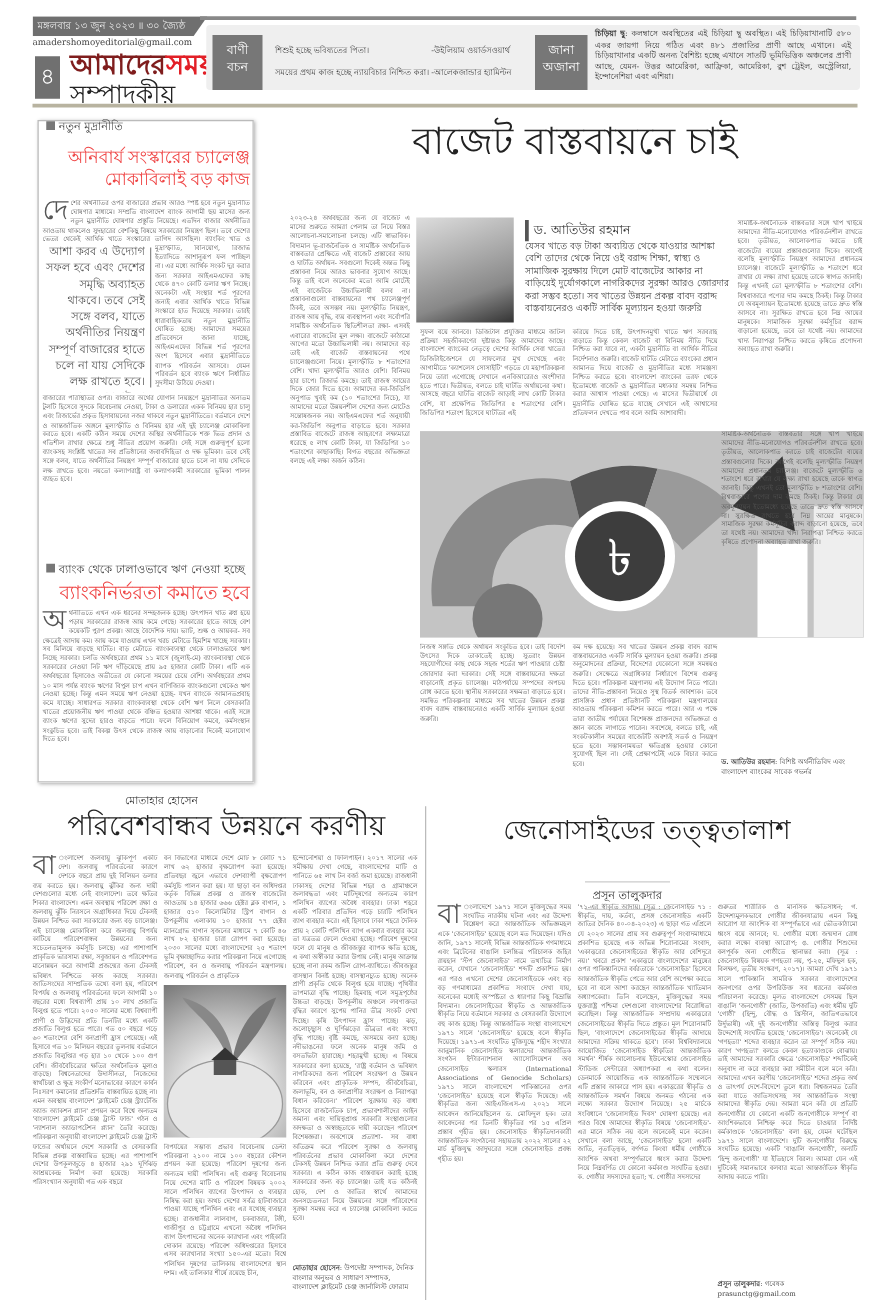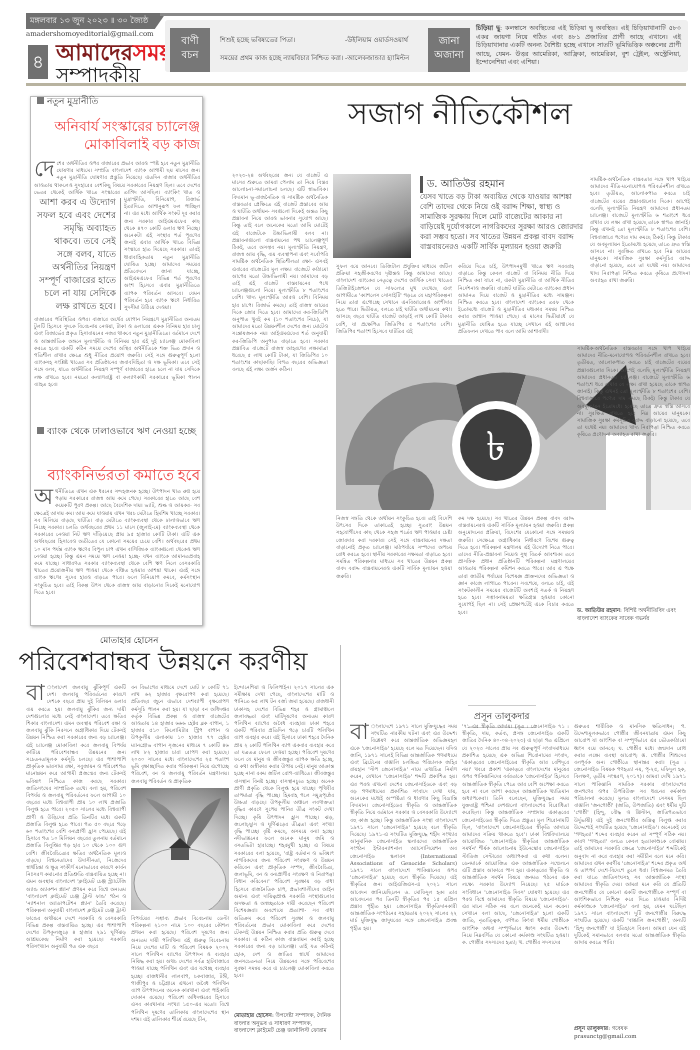--- a/index.html
+++ b/index.html
@@ -75,26 +75,26 @@
 <div class="abs hrule"></div>
 
 <div class="abs leftbox"></div>
 <div class="abs kicker" style="left:37px;top:94px"><span class="sq"></span><span>নতুন মুদ্রানীতি</span></div>
 <div class="abs lhead" style="left:34px;top:118px;width:166px">অনিবার্য সংস্কারের চ্যালেঞ্জ মোকাবিলাই বড় কাজ</div>
 <div class="abs body" style="left:34px;top:160px;width:166px;height:35px"><span class="drop">দে</span><span>শের অর্থনীতির ওপর বাজারের প্রভাব আরও স্পষ্ট হবে নতুন মুদ্রানীতি ঘোষণার মাধ্যমে। সম্প্রতি বাংলাদেশ ব্যাংক আগামী ছয় মাসের জন্য নতুন মুদ্রানীতি ঘোষণার প্রস্তুতি নিয়েছে। এতদিন বাজার অর্থনীতির আওতায় থাকলেও সুদহারের বেশকিছু বিষয়ে সরকারের নিয়ন্ত্রণ ছিল। তবে দেশের ভেতর থেকেই আর্থিক খাতে সংস্কারের তাগিদ আসছিল। ব্যাংকিং খাত ও মুদ্রাব্যবস্থা সংস্কার অনিবার্য ছিল স্পষ্ট। দায়বদ্ধতা বাড়াতে নিয়েছে সরকার</span></div>
 <div class="abs pull" style="left:36px;top:196px;width:80px;height:118px;overflow:hidden">আশা করব এ উদ্যোগ সফল হবে এবং দেশের সমৃদ্ধি অব্যাহত থাকবে। তবে সেই সঙ্গে বলব, যাতে অর্থনীতির নিয়ন্ত্রণ সম্পূর্ণ বাজারের হাতে চলে না যায় সেদিকে লক্ষ রাখতে হবে। নয়তো কল্যাণরাষ্ট্র বা কল্যাণকামী সরকারের ভূমিকা পালন ব্যাহত হবে</div>
 <div class="abs vsep" style="left:120px;top:198px;height:112px;background:#888"></div>
 <div class="abs body" style="left:124px;top:196px;width:76px;height:118px">মুদ্রাস্ফীতি, বিনিয়োগ, রিজার্ভ ইত্যাদিতে আশানুরূপ ফল পাচ্ছিল না। এর মধ্যে আর্থিক সংকট দূর করার জন্য সরকার আইএমএফের কাছ থেকে ৪৭০ কোটি ডলার ঋণ নিচ্ছে। অনেকটা এই সংস্থার শর্ত পূরণের জন্যই এবার আর্থিক খাতে বিভিন্ন সংস্কারে হাত দিয়েছে সরকার। তারই ধারাবাহিকতায় নতুন মুদ্রানীতি ঘোষিত হচ্ছে। আমাদের সময়ের প্রতিবেদনে জানা যাচ্ছে, আইএমএফের বিভিন্ন শর্ত পূরণের অংশ হিসেবে এবার মুদ্রানীতিতে ব্যাপক পরিবর্তন আসবে। যেমন পরিবর্তন হবে ব্যাংক ঋণে নির্ধারিত সুদসীমা উঠিয়ে দেওয়া।</div>
 <div class="abs body" style="left:34px;top:316px;width:166px;height:124px">বাজারের পরিস্থিতির ওপর। বাজারে অর্থের যোগান নিয়ন্ত্রণে মুদ্রানীতির অন্যতম টুলটি হিসেবে সুদকে বিবেচনায় নেওয়া, টাকা ও ডলারের একক বিনিময় হার চালু এবং রিজার্ভের প্রকৃত হিসাবায়নের নজর থাকবে নতুন মুদ্রানীতিতে। বর্তমানে দেশে ও আন্তর্জাতিক অঙ্গনে মূল্যস্ফীতি ও বিনিময় হার এই দুই চ্যালেঞ্জ মোকাবিলা করতে হবে। একটি কঠিন সময়ে দেশের অস্থির অর্থনীতিকে শক্ত ভিত প্রদান ও গতিশীল রাখার ক্ষেত্রে শুধু নীতির প্রয়োগ জরুরি। সেই সঙ্গে গুরুত্বপূর্ণ হলো ব্যাংকসহ সংশ্লিষ্ট খাতের সব প্রতিষ্ঠানের জবাবদিহিতা ও দক্ষ ভূমিকা। তবে সেই সঙ্গে বলব, যাতে অর্থনীতির নিয়ন্ত্রণ সম্পূর্ণ বাজারের হাতে চলে না যায় সেদিকে লক্ষ রাখতে হবে। নয়তো কল্যাণরাষ্ট্র বা কল্যাণকামী সরকারের ভূমিকা পালন ব্যাহত হবে।</div>
-<div class="abs kicker" style="left:37px;top:424px;font-size:9px"><span class="sq"></span><span>ব্যাংক থেকে ঢালাওভাবে ঋণ নেওয়া হচ্ছে</span></div>
+<div class="abs kicker" style="left:37px;top:448px;font-size:9px"><span class="sq"></span><span>ব্যাংক থেকে ঢালাওভাবে ঋণ নেওয়া হচ্ছে</span></div>
 <div class="abs lhead" style="left:34px;top:466px;width:166px;font-size:15px">ব্যাংকনির্ভরতা কমাতে হবে</div>
 <div class="abs body" style="left:34px;top:488px;width:166px;height:134px"><span class="drop">অ</span><span>র্থনীতিতে এখন এক ধরনের সন্দহজনক হচ্ছে। উৎপাদন খাত রুগ্ন হয়ে পড়ায় সরকারের রাজস্ব আয় কমে গেছে। সরকারের হাতে আছে বেশ কয়েকটি পুরণ প্রকল্প। আছে বৈদেশিক দায়। ভ্যাট, শুল্ক ও আয়কর- সব ক্ষেত্রেই আদায় কম। আয় কমে যাওয়ায় এখন খরচ মেটাতে হিমশিম খাচ্ছে সরকার। সব মিলিয়ে বাড়ছে ঘাটতি। বাড় মেটাতে ব্যাংকব্যবস্থা থেকে ঢালাওভাবে ঋণ নিচ্ছে সরকার। চলতি অর্থবছরের প্রথম ১১ মাসে (জুলাই-মে) ব্যাংকব্যবস্থা থেকে সরকারের নেওয়া নিট ঋণ দাঁড়িয়েছে প্রায় ৯৫ হাজার কোটি টাকা। এটি এক অর্থবছরের হিসাবেও অতীতের যে কোনো সময়ের চেয়ে বেশি। অর্থবছরের প্রথম ১০ মাস পর্যন্ত ব্যাংক ঋণের বিপুল চাপ এখন বাণিজ্যিক ব্যাংকগুলো থেকেও ঋণ নেওয়া হচ্ছে। কিন্তু এমন সময়ে ঋণ নেওয়া হচ্ছে- যখন ব্যাংকে আমানতপ্রবাহ কমে যাচ্ছে। সাধারণত সরকার ব্যাংকব্যবস্থা থেকে বেশি ঋণ নিলে বেসরকারি খাতের প্রয়োজনীয় ঋণ পাওয়া থেকে বঞ্চিত হওয়ার আশঙ্কা থাকে। এরই সঙ্গে ব্যাংক ঋণের সুদের হারও বাড়তে পারে। ফলে বিনিয়োগ কমবে, কর্মসংস্থান সংকুচিত হবে। তাই বিকল্প উৎস থেকে রাজস্ব আয় বাড়ানোর দিকেই মনোযোগ দিতে হবে।</span></div>
 
 <div class="abs mainhead">
-    <div>সজাগ নীতিকৌশল</div>
+    <div>বাজেট বাস্তবায়নে চাই</div>
   </div>
 <div class="abs body" style="left:232px;top:172px;width:96px;height:455px">২০২৩-২৪ অর্থবছরের জন্য যে বাজেট এ মাসের শুরুতে আমরা পেলাম তা নিয়ে বিস্তর আলোচনা-সমালোচনা চলছে। এটি স্বাভাবিক। বিদ্যমান ভূ-রাজনৈতিক ও সামষ্টিক অর্থনৈতিক বাস্তবতার প্রেক্ষিতে এই বাজেট প্রস্তাবের আয় ও ঘাটতি অর্থায়ন- সবগুলো দিকেই অন্তত কিছু প্রস্তাবনা নিয়ে আরও ভাবনার সুযোগ আছে। কিন্তু তাই বলে অনেকের মতো আমি মোটেই এই বাজেটকে উচ্চাভিলাষী বলব না। প্রস্তাবনাগুলো বাস্তবায়নের পথ চ্যালেঞ্জপূর্ণ ঠিকই, তবে অসম্ভব নয়। মূল্যস্ফীতি নিয়ন্ত্রণ, রাজস্ব আয় বৃদ্ধি, ব্যয় ব্যবস্থাপনা এবং সর্বোপরি সামষ্টিক অর্থনৈতিক স্থিতিশীলতা রক্ষা- এসবই এবারের বাজেটের মূল লক্ষ্য। বাজেটে কাঠামো আগের মতো উচ্চাভিলাষী নয়। আমাদের বড় তাই এই বাজেট বাস্তবায়নের পথে চ্যালেঞ্জগুলো নিয়ে। মূল্যস্ফীতি ৮ শতাংশের বেশি। খাদ্য মূল্যস্ফীতি আরও বেশি। বিনিময় হার চাপে। রিজার্ভ কমছে। তাই রাজস্ব আয়ের দিকে জোর দিতে হবে। আমাদের কর-জিডিপি অনুপাত খুবই কম (১০ শতাংশের নিচে), যা আমাদের মতো উন্নয়নশীল দেশের জন্য মোটেও সন্তোষজনক নয়। আইএমএফের শর্ত অনুযায়ী কর-জিডিপি অনুপাত বাড়াতে হবে। সরকার প্রস্তাবিত বাজেটে রাজস্ব আহরণের লক্ষ্যমাত্রা ধরেছে ৫ লাখ কোটি টাকা, যা জিডিপির ১০ শতাংশের কাছাকাছি। বিগত বছরের অভিজ্ঞতা বলছে এই লক্ষ্য অর্জন কঠিন।</div>
 <div class="abs photo"></div>
 <div class="abs byline">ড. আতিউর রহমান</div>
 <div class="abs lede">যেসব খাতে বড় টাকা অব্যয়িত থেকে যাওয়ার আশঙ্কা বেশি তাদের থেকে নিয়ে ওই বরাদ্দ শিক্ষা, স্বাস্থ্য ও সামাজিক সুরক্ষায় দিলে মোট বাজেটের আকার না বাড়িয়েই দুর্যোগকালে নাগরিকদের সুরক্ষা আরও জোরদার করা সম্ভব হতো। সব খাতের উন্নয়ন প্রকল্প বাবদ বরাদ্দ বাস্তবায়নেরও একটি সার্বিক মূল্যায়ন হওয়া জরুরি</div>
 <div class="abs body" style="left:336px;top:263px;width:116px;height:80px">সুফল বয়ে আনবে। ডিজিটাল প্রযুক্তির মাধ্যমে জটিল প্রক্রিয়া সহজীকরণের দৃষ্টান্তও কিন্তু আমাদের আছে। বাংলাদেশ ব্যাংকের নেতৃত্বে দেশের আর্থিক সেবা খাতের ডিজিটাইজেশনে যে সাফল্যের মুখ দেখেছে এবং আগামীতে 'ক্যাশলেস সোসাইটি' গড়তে যে মহাপরিকল্পনা নিয়ে তারা এগোচ্ছে সেখানে এনবিআরেরও অংশীদার হতে পারে। দ্বিতীয়ত, বলতে চাই ঘাটতি অর্থায়নের কথা। আসছে বছরে ঘাটতি বাজেট আড়াই লাখ কোটি টাকার বেশি, যা প্রক্ষেপিত জিডিপির ৫ শতাংশের বেশি। জিডিপির শতাংশ হিসেবে ঘাটতির এই</div>
 <div class="abs body" style="left:458px;top:263px;width:116px;height:80px">করিয়ে দিতে চাই, উৎপাদনমুখী খাতে ঋণ সরবরাহ বাড়াতে কিন্তু কেবল বাজেট বা বিনিময় নীতি দিয়ে নিশ্চিত করা যাবে না, একটা মুদ্রানীতি বা আর্থিক নীতির নির্দেশনাও জরুরি। বাজেট ঘাটতি মেটাতে ব্যাংকের প্রধান আমানত দিয়ে বাজেট ও মুদ্রানীতির মধ্যে সামঞ্জস্য নিশ্চিত করতে হবে। বাংলাদেশ ব্যাংকের তরফ থেকে ইতোমধ্যে বাজেট ও মুদ্রানীতির মধ্যকার সমন্বয় নিশ্চিত করার আশ্বাস পাওয়া গেছে। এ মাসের দ্বিতীয়ার্ধে যে মুদ্রানীতি ঘোষিত হতে যাচ্ছে সেখানে এই আশ্বাসের প্রতিফলন দেখতে পাব বলে আমি আশাবাদী।</div>
 <div class="abs body" style="left:590px;top:176px;width:100px;height:165px">সামষ্টিক-অর্থনৈতিক বাস্তবতার সঙ্গে খাপ খাইয়ে আমাদের নীতি-মনোযোগও পরিবর্তনশীল রাখতে হবে। তৃতীয়ত, আলোকপাত করতে চাই বাজেটের ব্যয়ের প্রস্তাবগুলোর দিকে। আগেই বলেছি মূল্যস্ফীতি নিয়ন্ত্রণ আমাদের প্রধানতম চ্যালেঞ্জ। বাজেটে মূল্যস্ফীতি ৬ শতাংশে ধরে রাখার যে লক্ষ্য রাখা হয়েছে তাকে স্বাগত জানাই। কিন্তু এখনই তো মূল্যস্ফীতি ৮ শতাংশের বেশি। বিশ্ববাজারে পণ্যের দাম কমছে ঠিকই। কিন্তু টাকার যে অবমূল্যায়ন ইতোমধ্যে হয়েছে তাতে দ্রুত স্বস্তি আসবে না। সুরক্ষিত রাখতে হবে নিম্ন আয়ের মানুষকে। সামাজিক সুরক্ষা কর্মসূচির বরাদ্দ বাড়ানো হয়েছে, তবে তা যথেষ্ট নয়। আমাদের খাদ্য নিরাপত্তা নিশ্চিত করতে কৃষিতে প্রণোদনা অব্যাহত রাখা জরুরি।</div>
 <div class="abs graphic">
   <svg width="355" height="165">
@@ -111,35 +111,36 @@
     <text x="160" y="115" text-anchor="middle" font-size="40" fill="#fff" font-family="DejaVu Sans, sans-serif">৳</text>
   </svg>
 </div>
 <div class="abs body" style="left:336px;top:515px;width:116px;height:110px">নিজস্ব সঙ্গতি থেকে অর্থায়ন সংকুচিত হবে। তাই বিদেশি উৎসের দিকে তাকাতেই হচ্ছে। সুতরাং উন্নয়ন সহযোগীদের কাছ থেকে সহজ শর্তের ঋণ পাওয়ার চেষ্টা জোরদার করা দরকার। সেই সঙ্গে বাস্তবায়নের দক্ষতা বাড়ানোই প্রকৃত চ্যালেঞ্জ। মাঠপর্যায়ে সম্পদের অপচয় রোধ করতে হবে। স্থানীয় সরকারের সক্ষমতা বাড়াতে হবে। সমন্বিত পরিকল্পনার মাধ্যমে সব খাতের উন্নয়ন প্রকল্প বাবদ বরাদ্দ বাস্তবায়নেরও একটি সার্বিক মূল্যায়ন হওয়া জরুরি।</div>
 <div class="abs body" style="left:458px;top:515px;width:116px;height:110px">কম দক্ষ হয়েছে। সব খাতের উন্নয়ন প্রকল্প বাবদ বরাদ্দ বাস্তবায়নেরও একটি সার্বিক মূল্যায়ন হওয়া জরুরি। প্রকল্প অনুমোদনের প্রক্রিয়া, বিদেশের যেকোনো সঙ্গে সমন্বয়ও জরুরি। সেক্ষেত্রে অগ্রাধিকার নির্ধারণে বিশেষ গুরুত্ব দিতে হবে। পরিকল্পনা মন্ত্রণালয় এই উদ্যোগ নিতে পারে। তাদের নীতি-প্রস্তাবনা নিয়েও সুস্থ বিতর্ক আবশ্যক। তবে প্রাসঙ্গিক প্রধান প্রতিষ্ঠানটি পরিকল্পনা মন্ত্রণালয়ের আওতায় পরিকল্পনা কমিশন করতে পারে। আর এ পক্ষে তারা জাতীয় পর্যায়ের বিশেষজ্ঞ প্রাক্তনদের অভিজ্ঞতা ও জ্ঞান কাজে লাগাতে পারেন। সবশেষে, বলতে চাই, এই সংকটকালীন সময়ের বাজেটটি অবশ্যই সতর্ক ও নিয়ন্ত্রণ হতে হবে। সম্ভাবনাময়তা ক্ষতিগ্রস্ত হওয়ার কোনো সুযোগই ছিল না। সেই প্রেক্ষাপটেই একে বিচার করতে হবে।</div>
 <div class="abs body" style="left:577px;top:345px;width:113px;height:240px">সামষ্টিক-অর্থনৈতিক বাস্তবতার সঙ্গে খাপ খাইয়ে আমাদের নীতি-মনোযোগও পরিবর্তনশীল রাখতে হবে। তৃতীয়ত, আলোকপাত করতে চাই বাজেটের ব্যয়ের প্রস্তাবগুলোর দিকে। আগেই বলেছি মূল্যস্ফীতি নিয়ন্ত্রণ আমাদের প্রধানতম চ্যালেঞ্জ। বাজেটে মূল্যস্ফীতি ৬ শতাংশে ধরে রাখার যে লক্ষ্য রাখা হয়েছে তাকে স্বাগত জানাই। কিন্তু এখনই তো মূল্যস্ফীতি ৮ শতাংশের বেশি। বিশ্ববাজারে পণ্যের দাম কমছে ঠিকই। কিন্তু টাকার যে অবমূল্যায়ন ইতোমধ্যে হয়েছে তাতে দ্রুত স্বস্তি আসবে না। সুরক্ষিত রাখতে হবে নিম্ন আয়ের মানুষকে। সামাজিক সুরক্ষা কর্মসূচির বরাদ্দ বাড়ানো হয়েছে, তবে তা যথেষ্ট নয়। আমাদের খাদ্য নিরাপত্তা নিশ্চিত করতে কৃষিতে প্রণোদনা অব্যাহত রাখা জরুরি।</div>
 <div class="abs footnote" style="left:577px;top:607px;width:113px"><b>ড. আতিউর রহমান</b><span>: বিশিষ্ট অর্থনীতিবিদ এবং বাংলাদেশ ব্যাংকের সাবেক গভর্নর</span></div>
 
 <div class="abs" style="left:340px;top:645px;width:1px;height:395px;background:#bbb"></div>
 <div class="abs author2">মোতাহার হোসেন</div>
-<div class="abs bhead" style="left:8px;top:650px;width:310px;font-size:25px">পরিবেশবান্ধব উন্নয়নে করণীয়</div>
+<div class="abs bhead" style="left:26px;top:650px;width:310px;font-size:22px">পরিবেশবান্ধব উন্নয়নে করণীয়</div>
 <div class="abs body" style="left:26px;top:684px;width:100px;height:355px"><span class="drop">বা</span><span>ংলাদেশ জলবায়ু ঝুঁকিপূর্ণ একটি দেশ। জলবায়ু পরিবর্তনের কারণে দেশকে বছরে প্রায় দুই বিলিয়ন ডলার ব্যয় করতে হয়। জলবায়ু ঝুঁকির জন্য দায়ী দেশগুলোর মধ্যে নেই বাংলাদেশ। তবে ক্ষতির শিকার বাংলাদেশ। এমন অবস্থায় পরিবেশ রক্ষা ও জলবায়ু ঝুঁকি নিরসনে অগ্রাধিকার দিয়ে টেকসই উন্নয়ন নিশ্চিত করা সরকারের জন্য বড় চ্যালেঞ্জ। এই চ্যালেঞ্জ মোকাবিলা করে জলবায়ু বিপর্যয় কাটিয়ে পরিবেশবান্ধব উন্নয়নের জন্য সচেতনতামূলক কর্মসূচি চলছে। এর পাশাপাশি প্রাকৃতিক ভারসাম্য রক্ষা, সবুজায়ন ও পরিবেশগত মানোন্নয়ন করে আগামী প্রজন্মের জন্য টেকসই ভবিষ্যৎ নিশ্চিতে কাজ করছে সরকার। জাতিসংঘের সাম্প্রতিক তথ্যে বলা হয়, পরিবেশ বিপর্যয় ও জলবায়ু পরিবর্তনের ফলে আগামী ১০ বছরের মধ্যে বিশ্বব্যাপী প্রায় ১০ লাখ প্রজাতি বিলুপ্ত হতে পারে। ২০৫০ সালের মধ্যে বিশ্বব্যাপী প্রাণী ও উদ্ভিদের প্রতি তিনটির মধ্যে একটি প্রজাতি বিলুপ্ত হতে পারে। গত ৫০ বছরে গড়ে ৬০ শতাংশের বেশি বন্যপ্রাণী হ্রাস পেয়েছে। এই হিসাবে গত ১০ মিলিয়ন বছরের তুলনায় বর্তমানে প্রজাতি বিলুপ্তির গড় হার ১০ থেকে ১০০ গুণ বেশি। জীববৈচিত্র্যের ক্ষতির অর্থনৈতিক মূল্যও বাড়ছে। বিশ্বনেতাদের উদাসীনতা, নিজেদের স্বার্থচিন্তা ও ক্ষুদ্র সংকীর্ণ মনোভাবের কারণে কার্বন নিঃসরণ কমানোর প্রতিশ্রুতি বাস্তবায়িত হচ্ছে না। এমন অবস্থায় বাংলাদেশ 'ক্লাইমেট চেঞ্জ স্ট্র্যাটেজি অ্যান্ড অ্যাকশন প্ল্যান' প্রণয়ন করে বিশ্বে অন্যতম 'বাংলাদেশ ক্লাইমেট চেঞ্জ ট্রাস্ট ফান্ড' গঠন ও 'ন্যাশনাল অ্যাডাপটেশন প্ল্যান' তৈরি করেছে। পরিকল্পনা অনুযায়ী বাংলাদেশ ক্লাইমেট চেঞ্জ ট্রাস্ট ফান্ডের অর্থায়নে দেশে সরকারি ও বেসরকারি বিভিন্ন প্রকল্প বাস্তবায়িত হচ্ছে। এর পাশাপাশি দেশের উপকূলজুড়ে ৪ হাজার ২৯১ ঘূর্ণিঝড় আশ্রয়কেন্দ্র নির্মাণ করা হয়েছে। সরকারি পরিসংখ্যান অনুযায়ী গত এক বছরে</span></div>
 <div class="abs body" style="left:131px;top:684px;width:98px;height:100px">বন বিভাগের মাধ্যমে দেশে মোট ৮ কোটি ৭১ লাখ ৬২ হাজার বৃক্ষরোপণ করা হয়েছে। প্রতিবছর জুনে এভাবে দেশব্যাপী বৃক্ষরোপণ কর্মসূচি পালন করা হয়। যা ছাড়া বন অধিদপ্তর কর্তৃক বিভিন্ন প্রকল্প ও রাজস্ব বাজেটের আওতায় ১৪ হাজার ৬৬৬ হেক্টর ব্লক বাগান, ১ হাজার ৫১০ কিলোমিটার স্ট্রিপ বাগান ও উপকূলীয় এলাকায় ১০ হাজার ৭৭ হেক্টর ম্যানগ্রোভ বাগান সৃজনের মাধ্যমে ৭ কোটি ৪৬ লাখ ৮২ হাজার চারা রোপণ করা হয়েছে। ২০৩০ সালের মধ্যে বাংলাদেশের ২৫ শতাংশ ভূমি বৃক্ষাচ্ছাদিত করার পরিকল্পনা নিয়ে এগোচ্ছে পরিবেশ, বন ও জলবায়ু পরিবর্তন মন্ত্রণালয়। জলবায়ু পরিবর্তন ও প্রাকৃতিক</div>
 <div class="abs earth">
   <svg width="98" height="122">
     <ellipse cx="49" cy="95" rx="46" ry="35" fill="#e6e6e6" stroke="#999"></ellipse>
     <path d="M52 60 C40 30 20 20 15 10 C35 15 50 30 55 55" fill="#888"></path>
     <path d="M55 60 C60 30 75 15 90 10 C80 35 70 45 58 60" fill="#777"></path>
     <rect x="40" y="58" width="18" height="14" fill="#555"></rect>
     <polygon points="38,60 49,50 60,60" fill="#333"></polygon>
   </svg>
 </div>
 <div class="abs body" style="left:131px;top:915px;width:98px;height:124px">বিপর্যয়ের সম্ভাব্য প্রভাব বিবেচনায় ডেল্টা পরিকল্পনা ২১০০ নামে ১০০ বছরের কৌশল প্রণয়ন করা হয়েছে। পরিবেশ দূষণের জন্য অন্যতম দায়ী পলিথিন। এই গুরুত্ব বিবেচনায় নিয়ে দেশের মাটি ও পরিবেশ বিষয়ক ২০০২ সালে পলিথিন ব্যাগের উৎপাদন ও ব্যবহার নিষিদ্ধ করা হয়। অথচ দেশের সর্বত্র হাটবাজারে পাওয়া যাচ্ছে পলিথিন এবং এর যথেচ্ছ ব্যবহার হচ্ছে। রাজধানীর লালবাগ, চকবাজার, টঙ্গী, গাজীপুর ও চট্টগ্রামে এখনো অবৈধ পলিথিন ব্যাগ উৎপাদনের অনেক কারখানা এবং পাইকারি দোকান রয়েছে। পরিবেশ অধিদপ্তরের হিসাবে এসব কারখানার সংখ্যা ১৫০-এর মতো। বিশ্বে পলিথিন দূষণের তালিকায় বাংলাদেশের স্থান দশম। এই তালিকার শীর্ষে রয়েছে চীন,</div>
 <div class="abs body" style="left:234px;top:684px;width:100px;height:310px">ইন্দোনেশিয়া ও ফিলিপাইন। ২০১৭ সালের এক সমীক্ষায় দেখা গেছে, বাংলাদেশের মাটি ও পানিতে ৬৫ লাখ টন বর্জ্য জমা হয়েছে। রাজধানী ঢাকাসহ দেশের বিভিন্ন শহর ও গ্রামাঞ্চলে জলাবদ্ধতা এবং মাটিদূষণের অন্যতম কারণ পলিথিন ব্যাগের অবৈধ ব্যবহার। ঢাকা শহরে একটি পরিবার প্রতিদিন গড়ে চারটি পলিথিন ব্যাগ ব্যবহার করে। এই হিসাবে ঢাকা শহরে দৈনিক প্রায় ২ কোটি পলিথিন ব্যাগ একবার ব্যবহার করে তা যত্রতত্র ফেলে দেওয়া হচ্ছে। পরিবেশ দূষণের ফলে যে মানুষ ও জীবজন্তুর ব্যাপক ক্ষতি হচ্ছে, এ কথা অস্বীকার করার উপায় নেই। মানুষ আক্রান্ত হচ্ছে নানা রকম জটিল রোগ-ব্যাধিতে। জীবজন্তুর বাসস্থান বিনষ্ট হচ্ছে। বাসস্থানচ্যুত হচ্ছে। অনেক প্রাণী প্রকৃতি থেকে বিলুপ্ত হয়ে যাচ্ছে। পৃথিবীর তাপমাত্রা বৃদ্ধি পাচ্ছে। হিমবাহ গলে সমুদ্রপৃষ্ঠের উচ্চতা বাড়ছে। উপকূলীয় অঞ্চলে লবণাক্ততা বৃদ্ধির কারণে সুপেয় পানির তীব্র সংকট দেখা দিচ্ছে। কৃষি উৎপাদন হ্রাস পাচ্ছে। ঝড়, জলোচ্ছ্বাস ও ঘূর্ণিঝড়ের তীব্রতা এবং সংখ্যা বৃদ্ধি পাচ্ছে। বৃষ্টি কমছে, অসময়ে বন্যা হচ্ছে। নদীভাঙনের ফলে অনেক মানুষ জমি ও বসতভিটা হারাচ্ছে। শহরমুখী হচ্ছে। এ বিষয়ে সরকারের বলা হয়েছে, 'রাষ্ট্র বর্তমান ও ভবিষ্যৎ নাগরিকদের জন্য পরিবেশ সংরক্ষণ ও উন্নয়ন করিবেন এবং প্রাকৃতিক সম্পদ, জীববৈচিত্র্য, জলাভূমি, বন ও বন্যপ্রাণীর সংরক্ষণ ও নিরাপত্তা বিধান করিবেন।' পরিবেশ সুরক্ষায় বড় বাধা হিসেবে রাজনৈতিক চাপ, প্রভাবশালীদের আইন অমান্য এবং দায়িত্বপ্রাপ্ত সরকারি সংস্থাগুলোর অদক্ষতা ও অস্বচ্ছতাকে দায়ী করেছেন পরিবেশ বিশেষজ্ঞরা। অবশ্যেষে প্রত্যাশা- সব বাধা অতিক্রম করে পরিবেশ সুরক্ষা ও জলবায়ু পরিবর্তনের প্রভাব মোকাবিলা করে দেশের টেকসই উন্নয়ন নিশ্চিত করার প্রতি গুরুত্ব দেবে সরকার। এ কঠিন কাজ বাস্তবায়ন করাই হচ্ছে সরকারের জন্য বড় চ্যালেঞ্জ। তাই যত কঠিনই হোক, দেশ ও জাতির স্বার্থে আমাদের জনসচেতনতা নিয়ে উন্নয়নের সঙ্গে পরিবেশের সুরক্ষা সমন্বয় করে এ চ্যালেঞ্জ মোকাবিলা করতে হবে।</div>
 <div class="abs footnote" style="left:234px;top:1012px;width:100px"><b>মোতাহার হোসেন</b><span>: উপদেষ্টা সম্পাদক, দৈনিক বাংলার অনুভব ও সাধারণ সম্পাদক, বাংলাদেশ ক্লাইমেট চেঞ্জ জার্নালিস্ট ফোরাম</span></div>
 
 <div class="abs bhead" style="left:345px;top:652px;width:345px;font-size:21px">
+    <div>জেনোসাইডের তত্ত্বতালাশ</div>
   </div>
 <div class="abs author3">প্রসূন তালুকদার</div>
 <div class="abs body" style="left:350px;top:723px;width:107px;height:320px"><span class="drop">বা</span><span>ংলাদেশে ১৯৭১ সালে মুক্তিযুদ্ধের সময় সংঘটিত নারকীয় ঘটনা এবং এর উদ্দেশ্য বিশ্লেষণ করে আন্তর্জাতিক অভিজ্ঞমহল একে 'জেনোসাইড' হয়েছে বলে মত দিয়েছেন। যদিও জানি, ১৯৭১ সালেই বিভিন্ন আন্তর্জাতিক গণমাধ্যমে এবং ব্রিটেনের বাঙালি চলচ্চিত্র পরিচালক জহির রায়হান 'স্টপ জেনোসাইড' নামে তথ্যচিত্র নির্মাণ করেন, যেখানে 'জেনোসাইড' শব্দটি প্রকাশিত হয়। এর পরও এখনো দেশের জেনোসাইডকে এবং বড় বড় গণমাধ্যমের প্রকাশিত সংবাদে দেখা যায়, অনেকের মধ্যেই অস্পষ্টতা ও ধারণার কিছু বিভ্রান্তি বিদ্যমান। জেনোসাইডের স্বীকৃতি ও আন্তর্জাতিক স্বীকৃতি নিয়ে বর্তমানে সরকার ও বেসরকারি উদ্যোগে বহু কাজ হচ্ছে। কিন্তু আন্তর্জাতিক সংস্থা বাংলাদেশে ১৯৭১ সালে 'জেনোসাইড' হয়েছে বলে স্বীকৃতি দিয়েছে। ১৯৭১-এ সংঘটিত মুক্তিযুদ্ধে শহীদ সংখ্যার আনুমানিক জেনোসাইড স্কলারদের আন্তর্জাতিক সংগঠন ইন্টারন্যাশনাল অ্যাসোসিয়েশন অব জেনোসাইড স্কলারস (International Associations of Genocide Scholars) ১৯৭১ সালে বাংলাদেশে পাকিস্তানের ওপর 'জেনোসাইড' হয়েছে বলে স্বীকৃতি দিয়েছে। এই স্বীকৃতির জন্য আইএজিএস-এ ২০২১ সালে আবেদন জানিয়েছিলেন ড. মোফিদুল হক। তার আবেদনের পর তিনটি স্বীকৃতির পর ১৫ এপ্রিল প্রস্তাব গৃহীত হয়। জেনোসাইড স্বীকৃতিদানকারী আন্তর্জাতিক সংগঠনের সহায়তায় ২০২২ সালের ২২ মার্চ মুক্তিযুদ্ধ জাদুঘরের সঙ্গে জেনোসাইড প্রবন্ধ গৃহীত হয়।</span></div>
 <div class="abs body" style="left:462px;top:723px;width:107px;height:320px">'৭১-এর স্বীকৃতি আদায়। (সূত্র : জেনোসাইড ৭১ : স্বীকৃতি, দায়, কর্তব্য, প্রসঙ্গ জেনোসাইড একটি জাতির দৈনিক ৪০-০৪-২০২৩) এ ছাড়া গত এপ্রিলে যে ২০২৩ সালের প্রায় সব গুরুত্বপূর্ণ সংবাদমাধ্যমে প্রকাশিত হয়েছে এক অভিন্ন শিরোনামের সংবাদ, 'একাত্তরের জেনোসাইডের স্বীকৃতি আর বেশিদূরে নয়।' খবরে প্রকাশ 'একাত্তরে বাংলাদেশের মানুষের ওপর পাকিস্তানিদের বর্বরতাকে 'জেনোসাইড' হিসেবে আন্তর্জাতিক স্বীকৃতি পেতে আর বেশি অপেক্ষা করতে হবে না বলে আশা করছেন আন্তর্জাতিক খ্যাতিমান অধ্যাপকেরা। তিনি বলেছেন, মুক্তিযুদ্ধের সময় যুক্তরাষ্ট্র পশ্চিমা দেশগুলো বাংলাদেশের বিরোধিতা করেছিল। কিন্তু আন্তর্জাতিক সম্প্রদায় একাত্তরের জেনোসাইডের স্বীকৃতি দিতে প্রস্তুত। মূল শিরোনামটি ছিল, 'বাংলাদেশে জেনোসাইডের স্বীকৃতি আদায়ে আমাদের সক্রিয় থাকতে হবে'। ঢাকা বিশ্ববিদ্যালয়ে আয়োজিত 'জেনোসাইড স্বীকৃতির আন্তর্জাতিক সমর্থন' শীর্ষক আলোচনায় ইউনেস্কোর জেনোসাইড স্টাডিজ সেন্টারের অধ্যাপকরা এ কথা বলেন। ডেনমার্কে আয়োজিত এক আন্তর্জাতিক সম্মেলনে এটি প্রস্তাব আকারে পাস হয়। একাত্তরের স্বীকৃতি ও আন্তর্জাতিক সমর্থন বিষয়ে জনমত গঠনের এক লক্ষ্যে সরকার উদ্যোগ নিয়েছে। ২৫ মার্চকে সংবিধানে 'জেনোসাইড দিবস' ঘোষণা হয়েছে। এর পরও বিশ্বে আমাদের স্বীকৃতি বিষয়ে 'জেনোসাইড'-এর মানে সঠিক নয় বলে অনেকেই মনে করেন। সেখানে বলা আছে, 'জেনোসাইড' হলো একটি জাতি, নৃতাত্ত্বিক, বর্ণগত কিংবা ধর্মীয় গোষ্ঠীকে আংশিক অথবা সম্পূর্ণভাবে ধ্বংস করার উদ্দেশ্য নিয়ে নিম্নবর্ণিত যে কোনো কর্মকাণ্ড সংঘটিত হওয়া। ক. গোষ্ঠীর সদস্যদের হত্যা; খ. গোষ্ঠীর সদস্যদের</div>
 <div class="abs body" style="left:574px;top:723px;width:112px;height:290px">গুরুতর শারীরিক ও মানসিক ক্ষতিসাধন; গ. উদ্দেশ্যমূলকভাবে গোষ্ঠীর জীবনযাত্রায় এমন কিছু আরোপ যা আংশিক বা সম্পূর্ণভাবে এর ভৌতকাঠামো ধ্বংস বয়ে আনবে; ঘ. গোষ্ঠীর মধ্যে জন্মদান রোধ করার লক্ষ্যে ব্যবস্থা আরোপ; ঙ. গোষ্ঠীর শিশুদের বলপূর্বক অন্য গোষ্ঠীতে স্থানান্তর করা। (সূত্র : জেনোসাইড বিষয়ক গণহত্যা নয়, পৃ-২৫, মফিদুল হক, বিলক্ষণ, তৃতীয় সংস্করণ, ২০১৭)। আমরা দেখি ১৯৭১ সালে পাকিস্তানি সামরিক সরকার বাংলাদেশের জনগণের ওপর উপরিউক্ত সব ধরনের কর্মকাণ্ড পরিচালনা করেছে। মূলত বাংলাদেশে সেসময় ছিল বাঙালি 'জনগোষ্ঠী' (জাতি, উপজাতি) এবং ধর্মীয় দুটি 'গোষ্ঠী' (হিন্দু, বৌদ্ধ ও খ্রিস্টান, জাতিগতভাবে উর্দুভাষী) এই দুই জনগোষ্ঠীর অস্তিত্ব বিলুপ্ত করার উদ্দেশ্যেই সংঘটিত হয়েছে 'জেনোসাইড'। অনেকেই যে 'গণহত্যা' শব্দের ব্যবহার করেন তা সম্পূর্ণ সঠিক নয়। কারণ 'গণহত্যা' বলতে কেবল হত্যাকাণ্ডকে বোঝায়। তাই আমাদের সরকারি ক্ষেত্রে 'জেনোসাইড' শব্দটিকেই অনুবাদ না করে ব্যবহার করা সমীচীন বলে মনে করি। আমাদের এখন করণীয় 'জেনোসাইড' শব্দের প্রকৃত অর্থ ও তাৎপর্য দেশে-বিদেশে তুলে ধরা। বিশ্বজনমত তৈরি করা যাতে জাতিসংঘসহ সব আন্তর্জাতিক সংস্থা আমাদের স্বীকৃতি দেয়। আমরা মনে করি যে প্রতিটি জনগোষ্ঠীর যে কোনো একটি জনগোষ্ঠীকে সম্পূর্ণ বা আংশিকভাবে নিশ্চিহ্ন করে দিতে চাওয়ার নির্দিষ্ট কর্মকাণ্ডকে 'জেনোসাইড' বলা হয়, যেমন ঘটেছিল ১৯৭১ সালে বাংলাদেশে। দুটি জনগোষ্ঠীর বিরুদ্ধে সংঘটিত হয়েছে। একটি 'বাঙালি জনগোষ্ঠী', অন্যটি 'হিন্দু জনগোষ্ঠী' যা ইতিহাসে বিরল। আমরা যেন এই দুটিকেই সমানভাবে বলবার মতো আন্তর্জাতিক স্বীকৃতি আদায় করতে পারি।</div>
 <div class="abs footnote" style="left:574px;top:1025px;width:112px"><b>প্রসূন তালুকদার</b><span>: গবেষক</span><br><span>prasunctg@gmail.com</span></div>
 
 </body></html>

